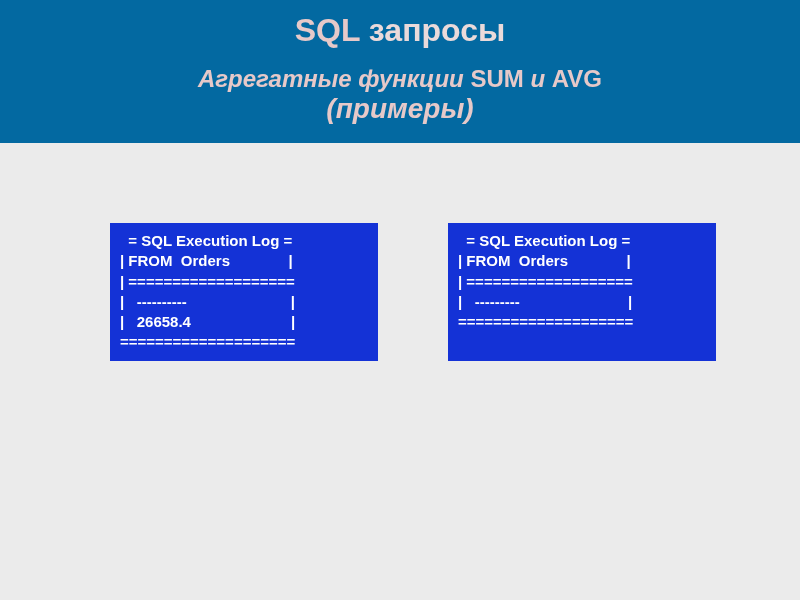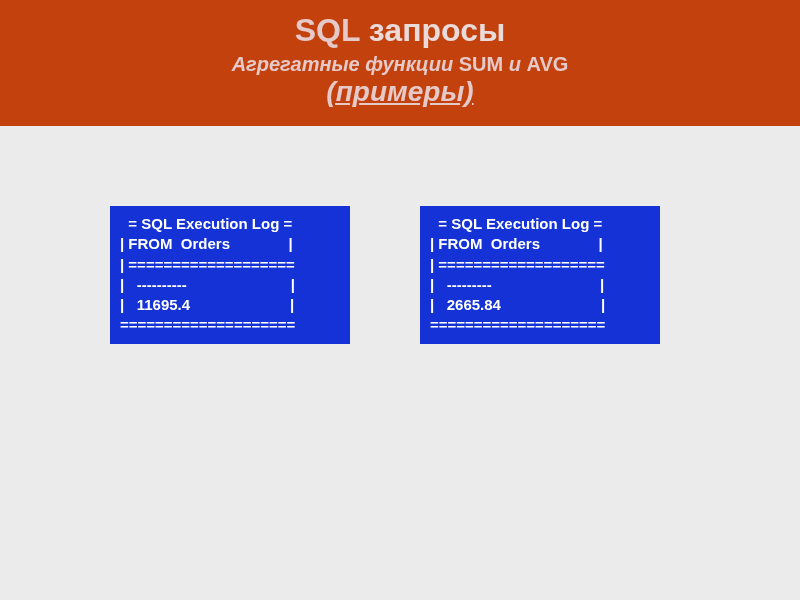--- a/index.html
+++ b/index.html
@@ -4,63 +4,62 @@
 <style>
   * { margin: 0; padding: 0; box-sizing: border-box; }
   body {
     width: 800px;
     height: 600px;
     background: #ebebeb;
     font-family: Arial, sans-serif;
     overflow: hidden;
   }
   .header {
-    background: #c2410c;
+    background: #0369a1;
     padding: 12px 20px 18px 20px;
     text-align: center;
   }
   .title-line1 {
     font-size: 32px;
     font-weight: bold;
   }
   .title-sql {
     color: #e6c9c9;
   }
   .title-zaprosy {
     color: #eadada;
   }
   .title-line2 {
-    font-size: 20px;
+    font-size: 24px;
     font-style: italic;
     color: #e6c9c9;
     font-weight: bold;
-    margin-top: 4px;
+    margin-top: 16px;
   }
   .title-sum, .title-avg { font-style: normal; }
   .title-line3 {
     font-size: 28px;
     font-style: italic;
     color: #e6c9c9;
     font-weight: bold;
-    text-decoration: underline;
   }
   .content {
     display: flex;
     gap: 70px;
     padding: 80px 0 0 110px;
   }
   .sql-box {
     background: #1432d6;
     color: #ffffff;
     font-family: Arial, sans-serif;
     font-weight: bold;
     font-size: 15px;
     padding: 8px 10px 8px 10px;
     line-height: 1.35;
-    width: 240px;
+    width: 268px;
   }
   .sql-box .line { white-space: pre; }
 </style>
 </head>
 <body>
 
 <div class="header">
   <div class="title-line1">
     <span class="title-sql">SQL</span><span class="title-zaprosy"> запросы</span>
   </div>
@@ -69,24 +68,23 @@
   </div>
   <div class="title-line3">(примеры)</div>
 </div>
 
 <div class="content">
   <div class="sql-box">
     <div class="line">  = SQL Execution Log =</div>
     <div class="line">| FROM  Orders              |</div>
     <div class="line">| ===================</div>
     <div class="line">|   ----------                         |</div>
-    <div class="line">|   11695.4                        |</div>
+    <div class="line">|   26658.4                        |</div>
     <div class="line">====================</div>
   </div>
   <div class="sql-box">
     <div class="line">  = SQL Execution Log =</div>
     <div class="line">| FROM  Orders              |</div>
     <div class="line">| ===================</div>
     <div class="line">|   ---------                          |</div>
-    <div class="line">|   2665.84                        |</div>
     <div class="line">====================</div>
   </div>
 </div>
 
 </body></html>

